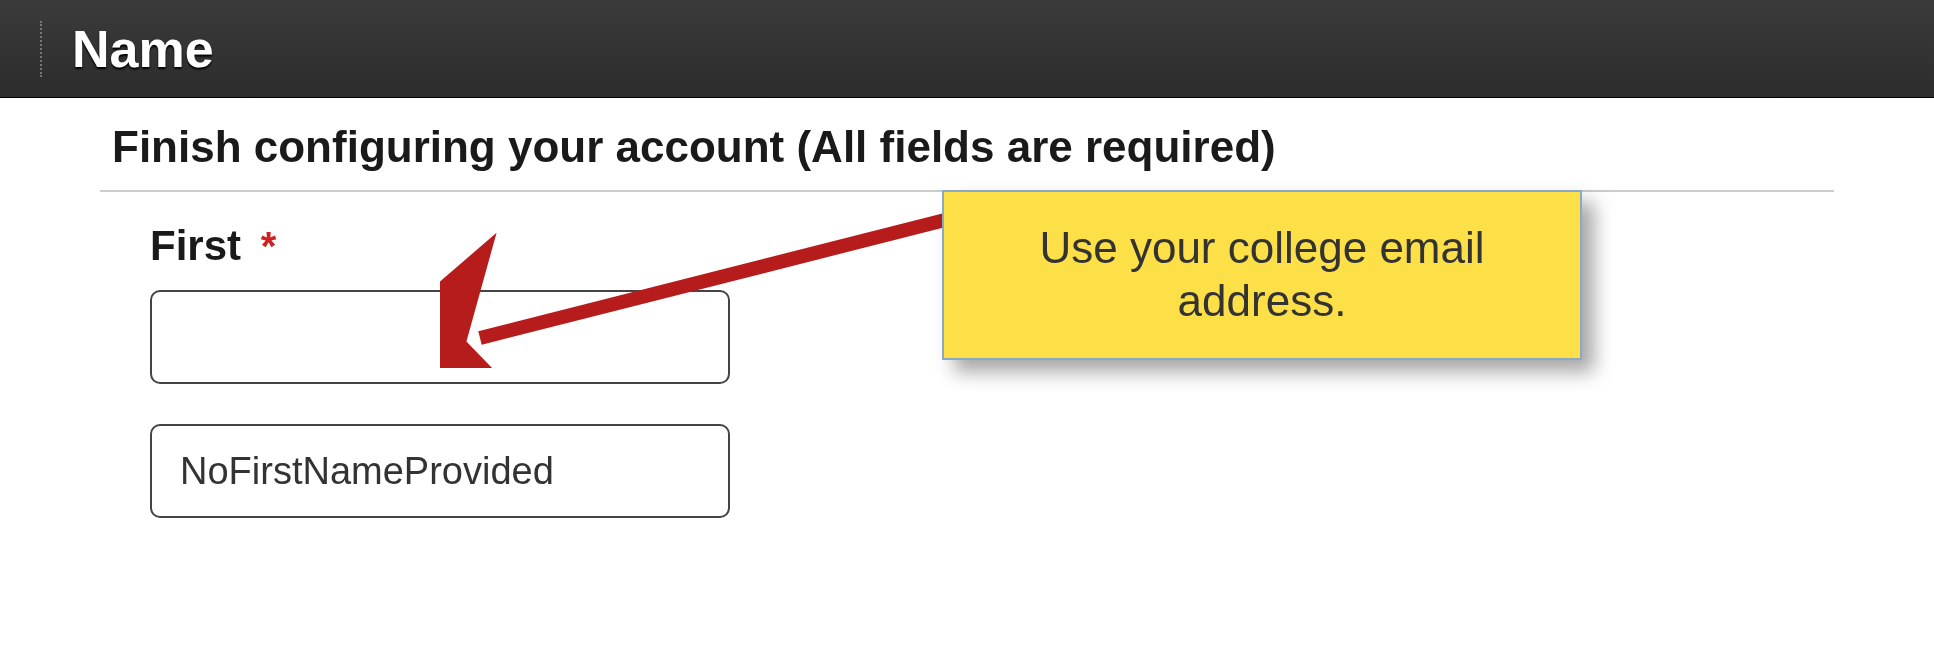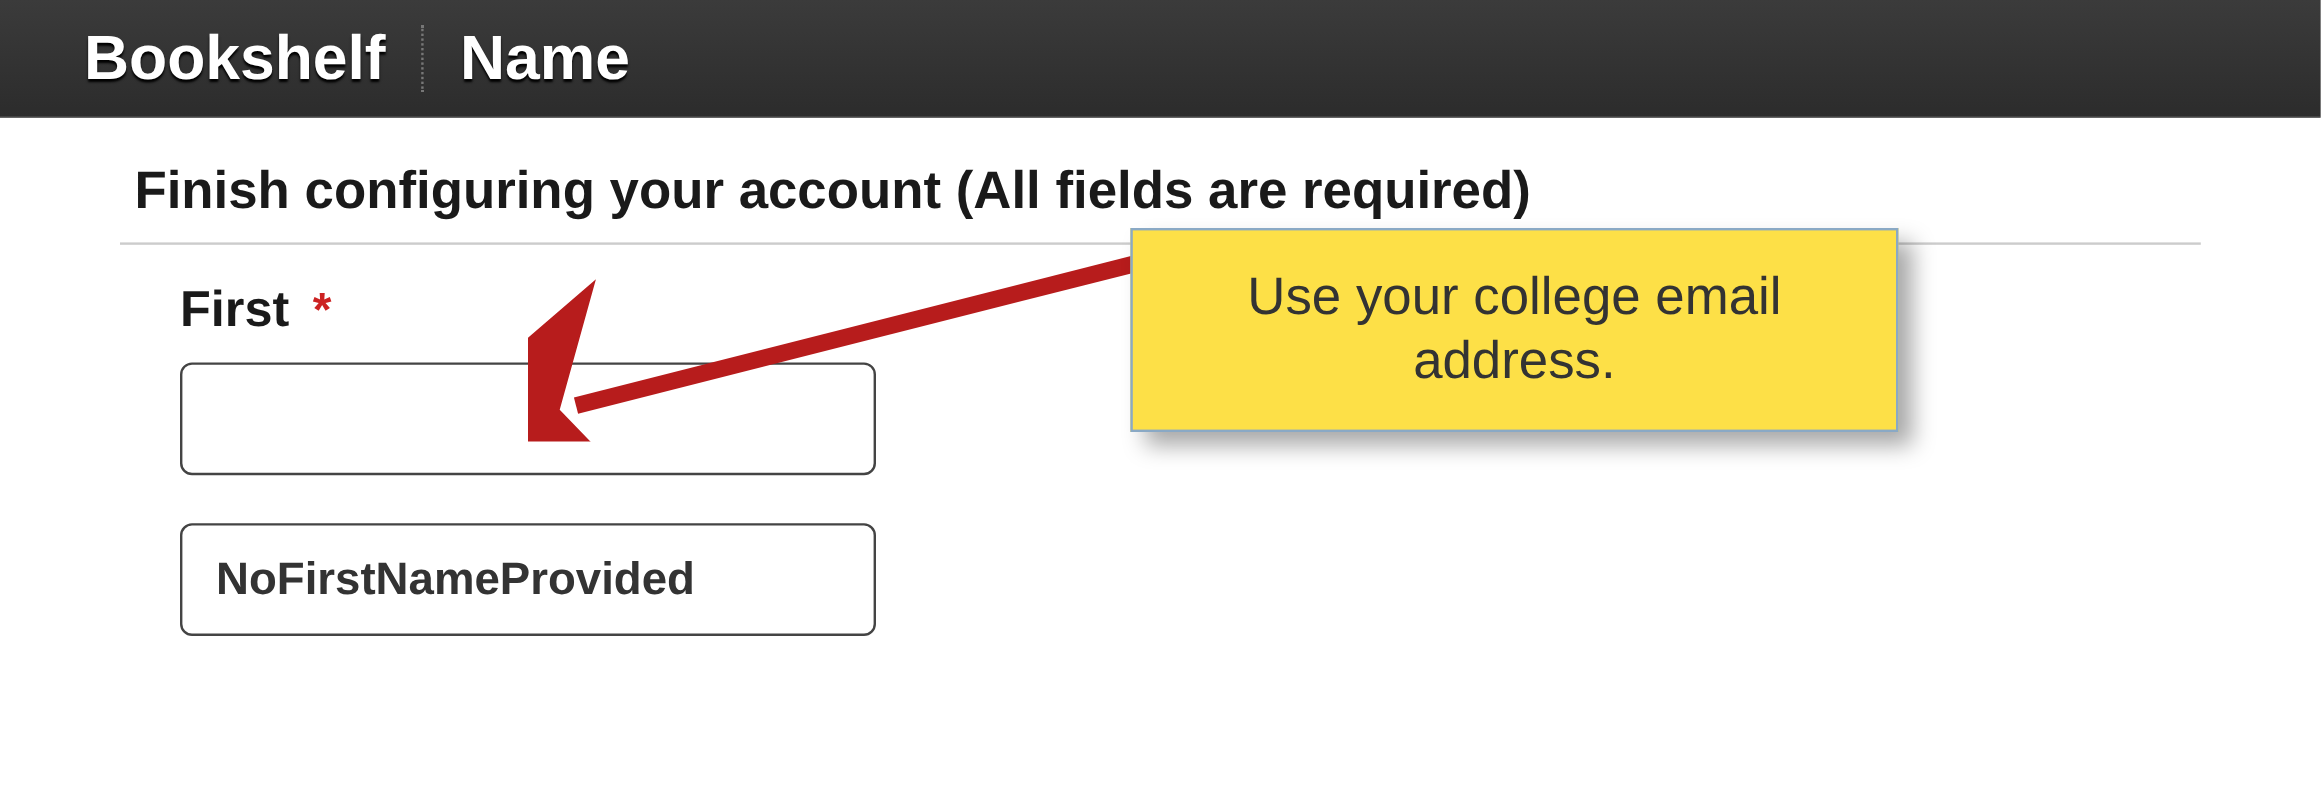--- a/index.html
+++ b/index.html
@@ -26,21 +26,21 @@
       padding:0 30px;
     }
     .nav-divider {
       width:2px;
       height:56px;
       border-left:2px dotted #777;
     }
 
     .content {
       position:relative;
-      padding:12px 100px;
+      padding:0 100px;
     }
 
     .heading {
       font-size:44px;
       font-weight:bold;
       color:#1a1a1a;
       padding:24px 10px 18px 12px;
       white-space:nowrap;
     }
     .section-rule {
@@ -60,21 +60,20 @@
     .text-input {
       width:580px;
       height:94px;
       border:2px solid #444;
       border-radius:10px;
       font-size:38px;
       padding:0 28px;
       color:#333;
       outline:none;
       background:#fff;
-      font-weight:bold;
     }
 
     
     .callout {
       position:absolute;
       top:92px;
       left:942px;
       width:640px;
       height:170px;
       background:#fde047;
@@ -98,21 +97,20 @@
       width:520px;
       height:160px;
       z-index:15;
       pointer-events:none;
     }
   </style>
 </head>
 <body>
 
 <div class="navbar">
-  <span class="nav-item">Bookshelf</span>
   <span class="nav-divider"></span>
   <span class="nav-item">Name</span>
 </div>
 
 <div class="content">
 
   <div class="heading">Finish configuring your account (All fields are required)</div>
   <hr class="section-rule">
 
   <div class="form-group">

